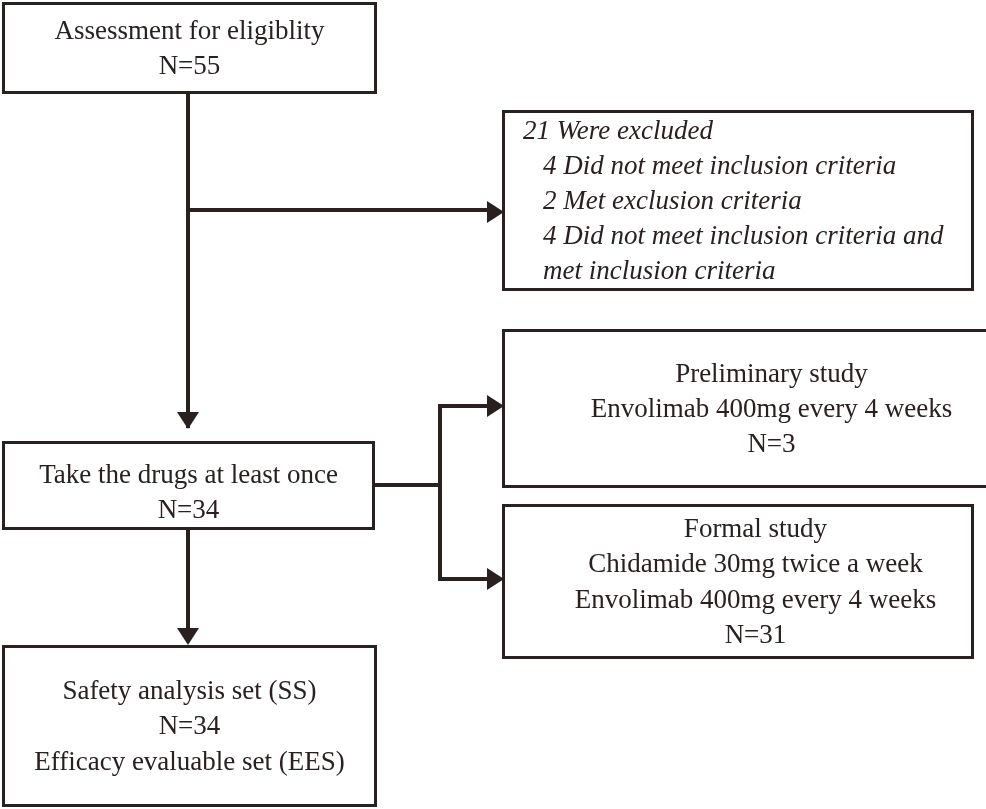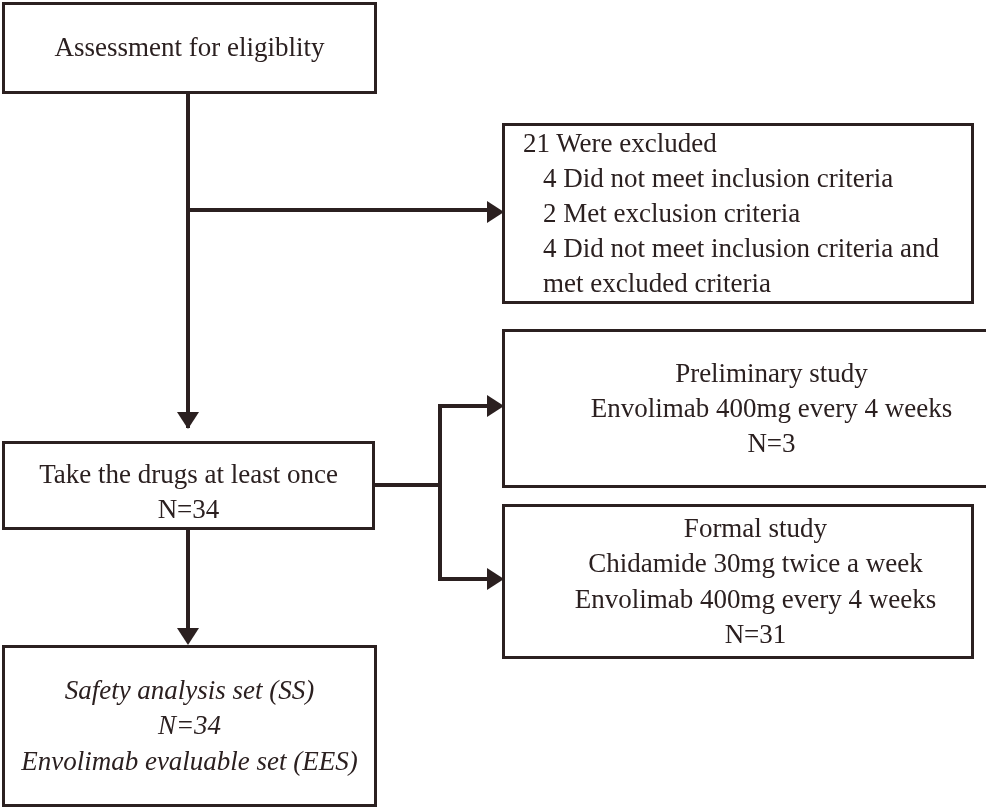--- a/index.html
+++ b/index.html
@@ -61,25 +61,25 @@
     position: absolute;
     width: 0; height: 0;
     border-top: 11px solid transparent;
     border-bottom: 11px solid transparent;
     border-left: 17px solid #2b2020;
     z-index: 3;
   }
 
   
   #box-assessment      { left: 2px;   top: 2px;   width: 375px; height: 92px; }
-  #box-excluded        { left: 502px; top: 123px; width: 472px; height: 181px; }
+  #box-excluded        { left: 502px; top: 110px; width: 472px; height: 181px; font-style: italic; }
   #box-preliminary     { left: 502px; top: 329px; width: 539px; height: 159px; }
   #box-formal          { left: 502px; top: 504px; width: 472px; height: 155px; padding-left: 35px; }
   #box-take-drugs      { left: 2px;   top: 441px; width: 373px; height: 89px; justify-content: flex-end; }
-  #box-analysis-sets   { left: 2px;   top: 645px; width: 375px; height: 162px; font-style: italic; }
+  #box-analysis-sets   { left: 2px;   top: 645px; width: 375px; height: 162px; }
 
   #conn-main-vertical  { left: 186px; top: 94px;  height: 334px; }
   #conn-excl-horizontal{ left: 188px; top: 208px; width: 300px; }
   #arrow-excl          { left: 487px; top: 201px; }
   #arrow-take-drugs    { left: 177px; top: 412px; }
 
   #conn-mid-vertical   { left: 186px; top: 530px; height: 99px; }
   #arrow-analysis      { left: 177px; top: 628px; }
 
   #conn-split-stem     { left: 375px; top: 483px; width: 67px; }
@@ -89,28 +89,29 @@
   #conn-branch-lower   { left: 438px; top: 577px; width: 50px; }
   #arrow-formal        { left: 487px; top: 568px; }
 </style>
 </head>
 <body>
 
 <div id="flow-root">
 
   <div class="box center" id="box-assessment">
     <div class="line">Assessment for eligiblity</div>
+    <div class="line">N=55</div>
   </div>
 
   <div class="box left-align" id="box-excluded">
     <div class="line">21 Were excluded</div>
     <div class="line indent">4 Did not meet inclusion criteria</div>
     <div class="line indent">2 Met exclusion criteria</div>
     <div class="line indent">4 Did not meet inclusion criteria and</div>
-    <div class="line indent">met excluded criteria</div>
+    <div class="line indent">met inclusion criteria</div>
   </div>
 
   <div class="box center" id="box-preliminary">
     <div class="line">Preliminary study</div>
     <div class="line">Envolimab 400mg every 4 weeks</div>
     <div class="line">N=3</div>
   </div>
 
   <div class="box center" id="box-formal">
     <div class="line">Formal study</div>
@@ -120,21 +121,21 @@
   </div>
 
   <div class="box center" id="box-take-drugs">
     <div class="line">Take the drugs at least once</div>
     <div class="line">N=34</div>
   </div>
 
   <div class="box center" id="box-analysis-sets">
     <div class="line">Safety analysis set (SS)</div>
     <div class="line">N=34</div>
-    <div class="line">Envolimab evaluable set (EES)</div>
+    <div class="line">Efficacy evaluable set (EES)</div>
   </div>
 
   <div class="vline" id="conn-main-vertical"></div>
   <div class="hline" id="conn-excl-horizontal"></div>
   <div class="arrow-right" id="arrow-excl"></div>
   <div class="arrow-down" id="arrow-take-drugs"></div>
 
   <div class="vline" id="conn-mid-vertical"></div>
   <div class="arrow-down" id="arrow-analysis"></div>
 

